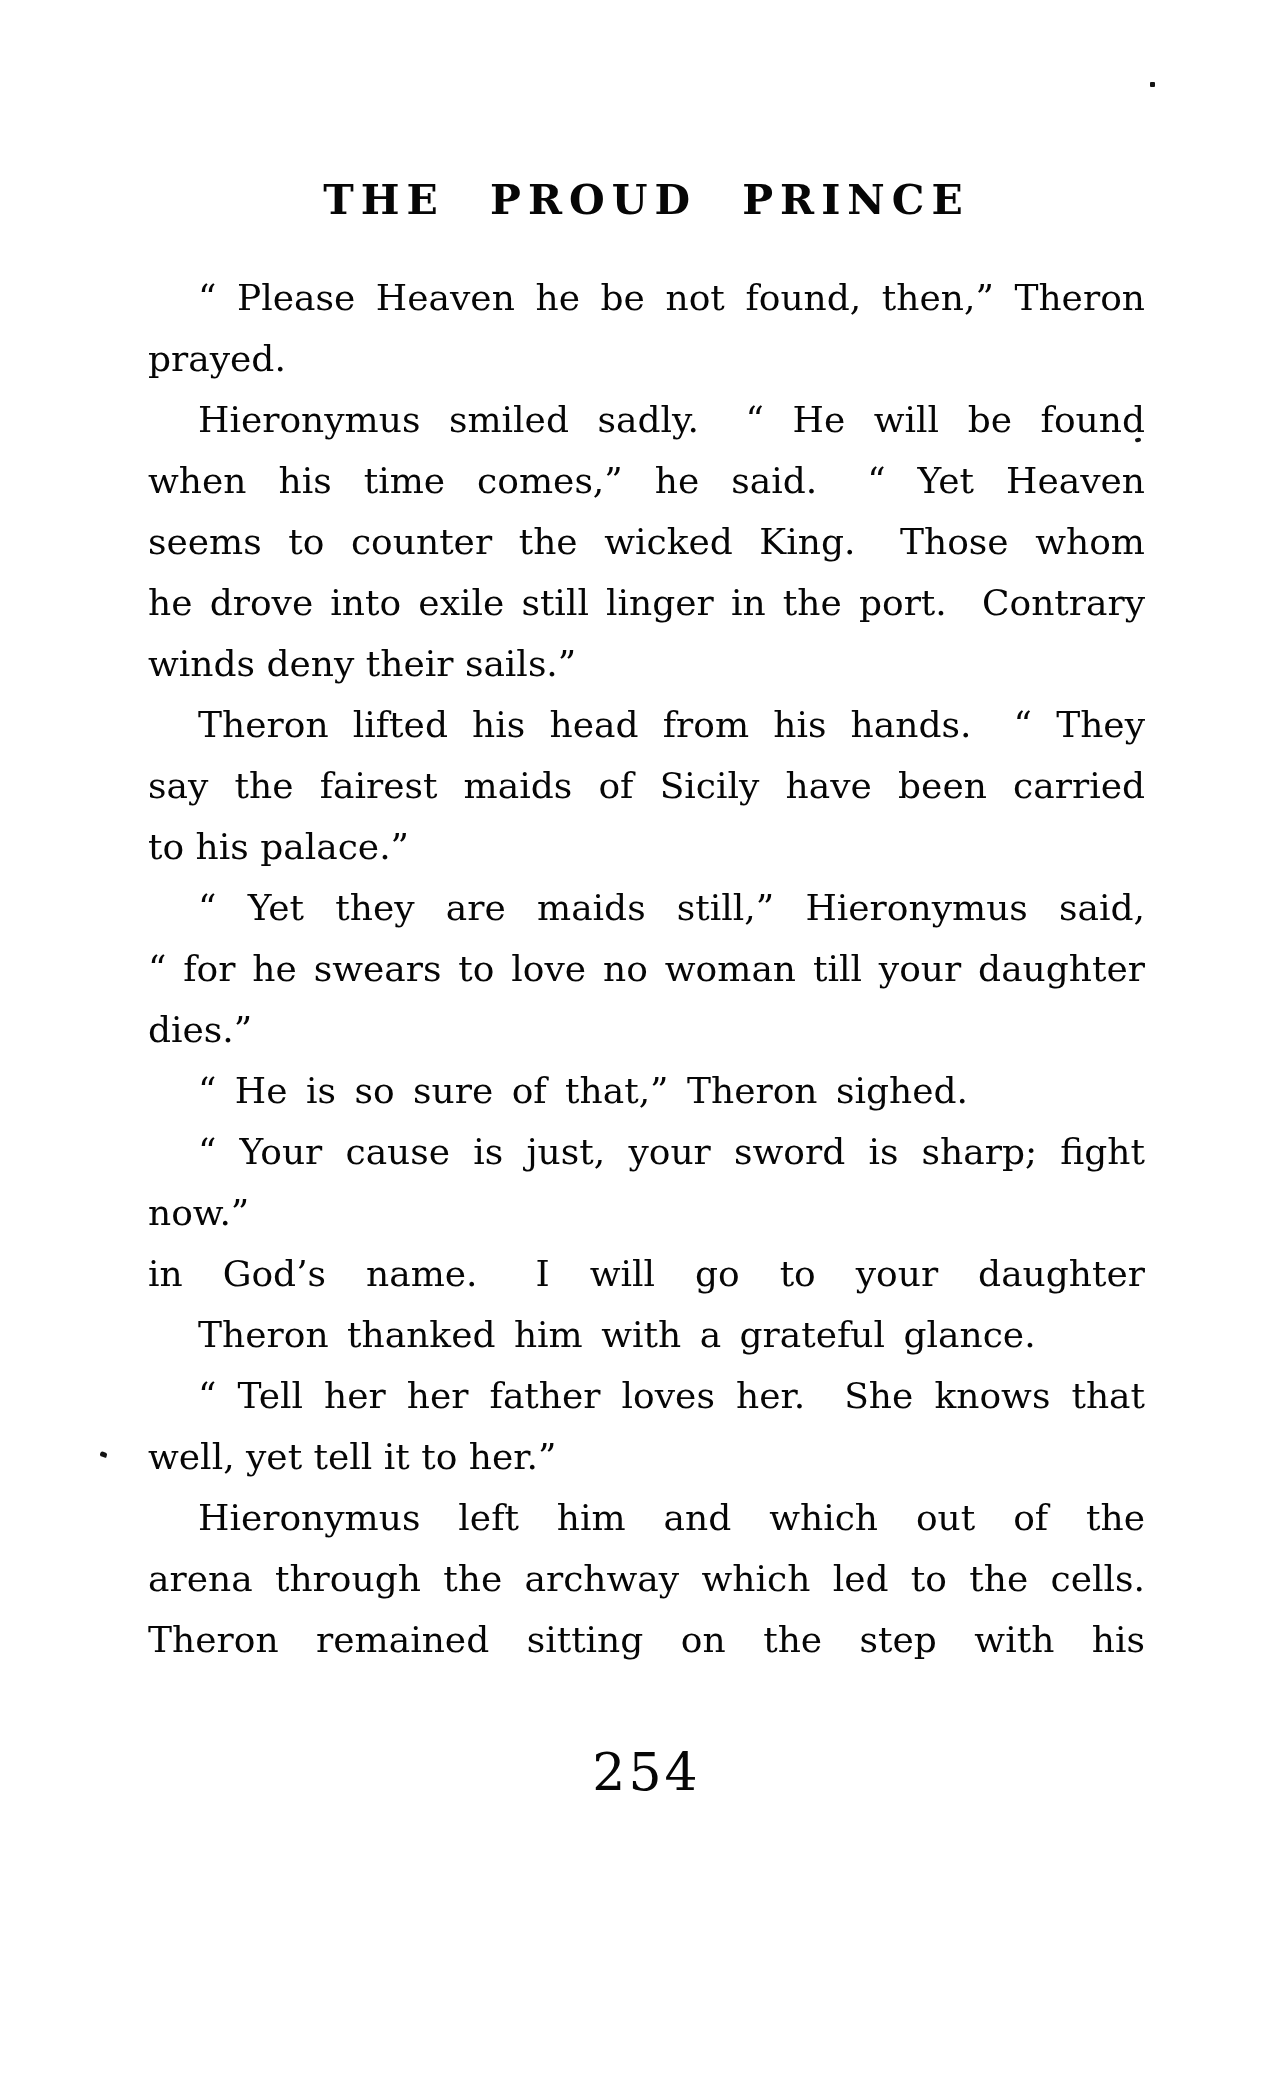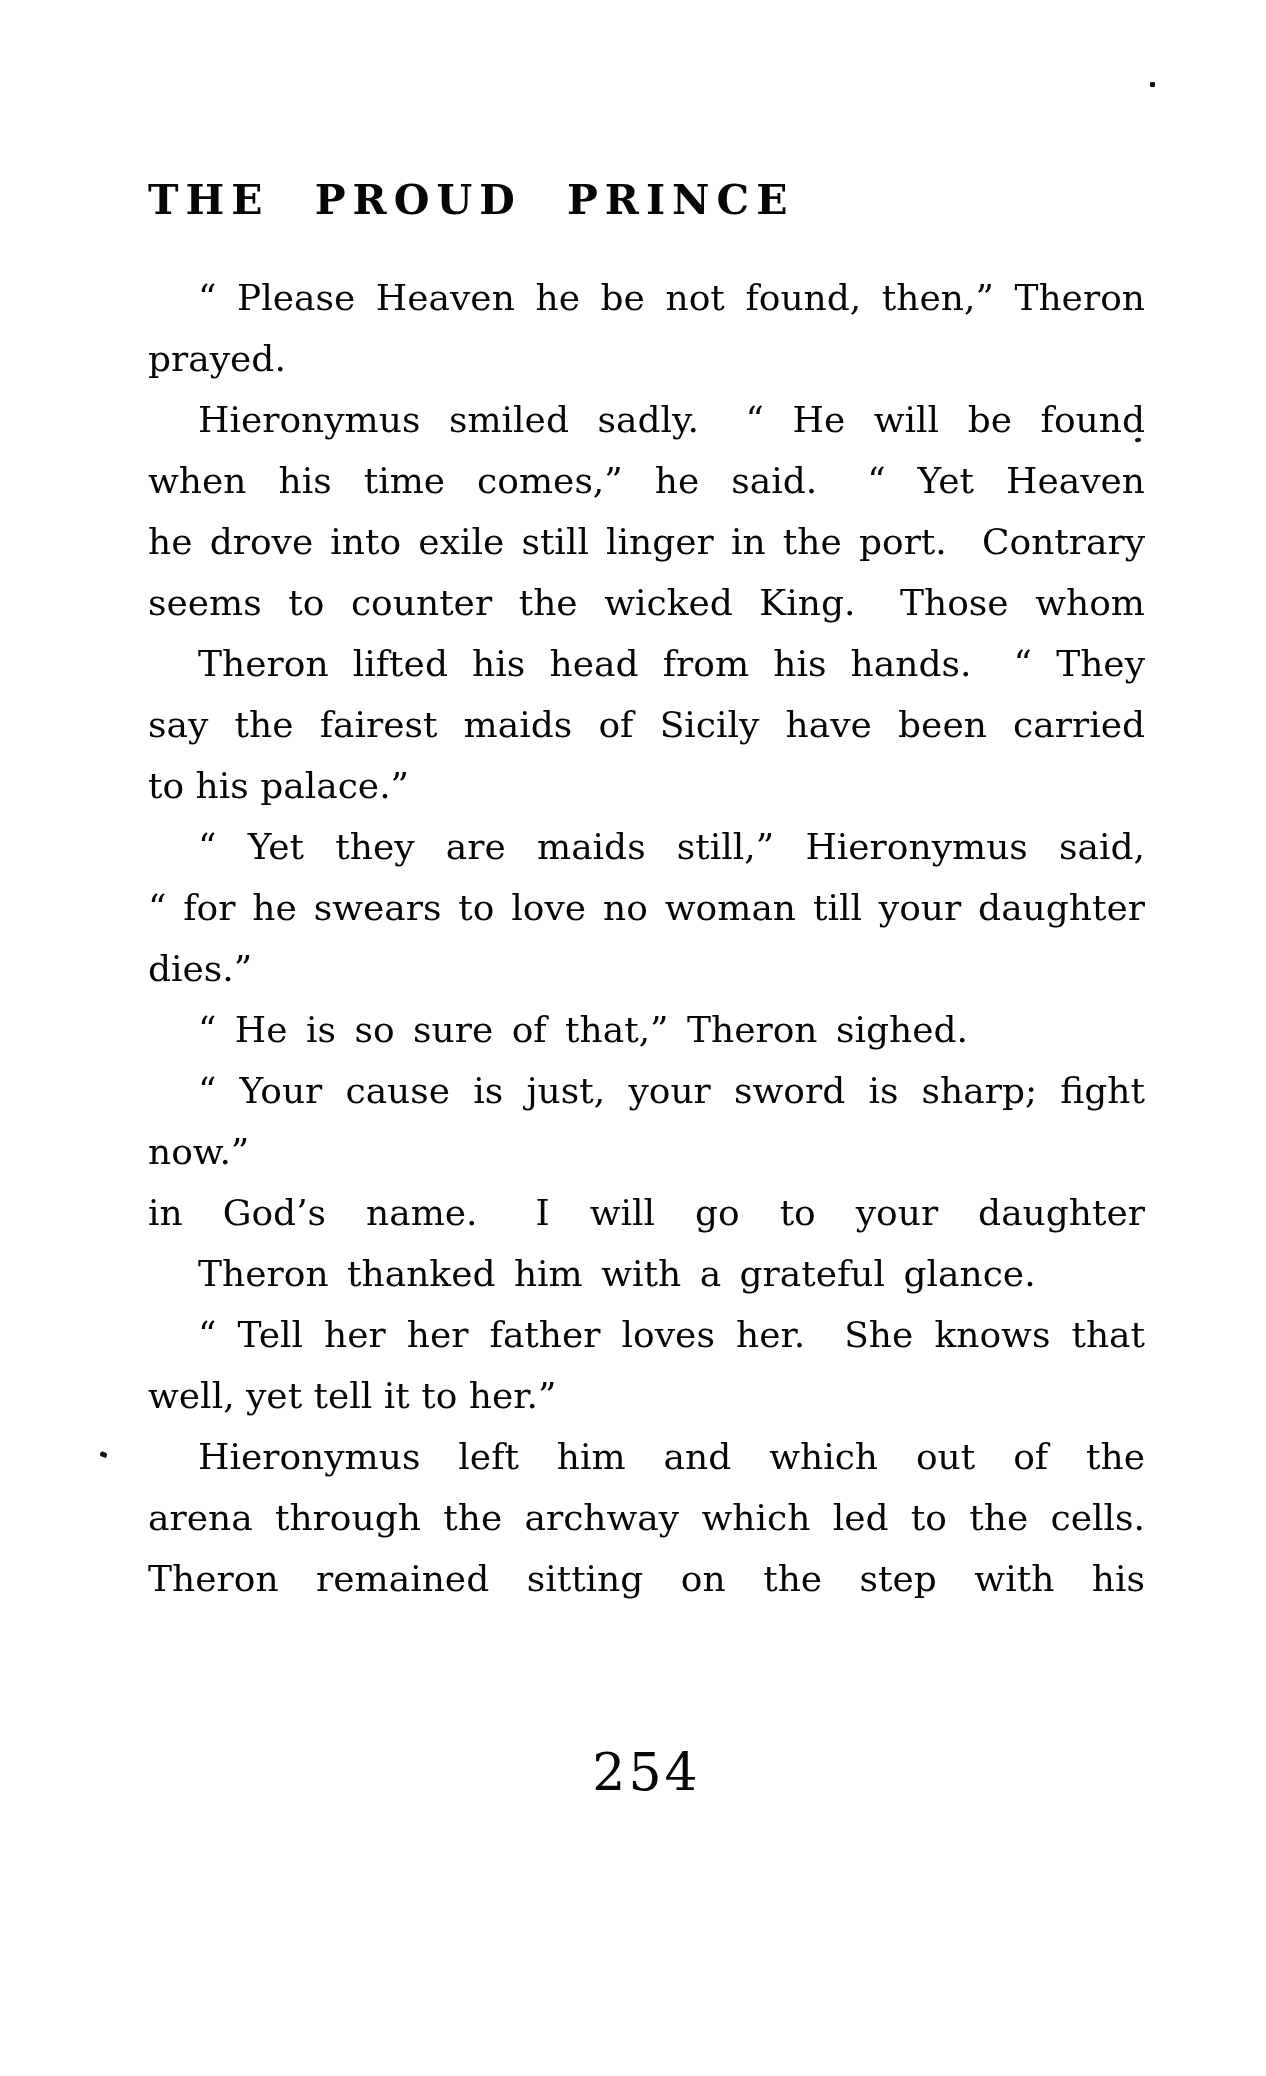--- a/index.html
+++ b/index.html
@@ -14,21 +14,21 @@
     background: #ffffff;
     overflow: hidden;
     font-family: "DejaVu Serif", serif;
     color: #060606;
   }
   .running-head {
     position: absolute;
     top: 176px;
     left: 148px;
     width: 997px;
-    text-align: left;
+    text-align: center;
     font-size: 41px;
     font-weight: 700;
     letter-spacing: 7px;
     word-spacing: 24px;
     white-space: nowrap;
   }
   .text-block {
     position: absolute;
     top: 267px;
     left: 148px;
@@ -73,22 +73,23 @@
 
 <div class="page">
 
   <div class="running-head">THE PROUD PRINCE</div>
 
   <div class="text-block">
     <div class="line j i">“ Please Heaven he be not found, then,” Theron</div>
     <div class="line">prayed.</div>
     <div class="line j i">Hieronymus smiled sadly.  “ He will be found</div>
     <div class="line j">when his time comes,” he said.  “ Yet Heaven</div>
+    <div class="line j">seems to counter the wicked King.  Those whom</div>
     <div class="line j">he drove into exile still linger in the port.  Contrary</div>
-    <div class="line j">seems to counter the wicked King.  Those whom</div>
+    <div class="line">winds deny their sails.”</div>
     <div class="line j i">Theron lifted his head from his hands.  “ They</div>
     <div class="line j">say the fairest maids of Sicily have been carried</div>
     <div class="line">to his palace.”</div>
     <div class="line j i">“ Yet they are maids still,” Hieronymus said,</div>
     <div class="line j">“ for he swears to love no woman till your daughter</div>
     <div class="line">dies.”</div>
     <div class="line i loose">“ He is so sure of that,” Theron sighed.</div>
     <div class="line j i">“ Your cause is just, your sword is sharp; fight</div>
     <div class="line">now.”</div>
     <div class="line j">in God’s name.  I will go to your daughter</div>

